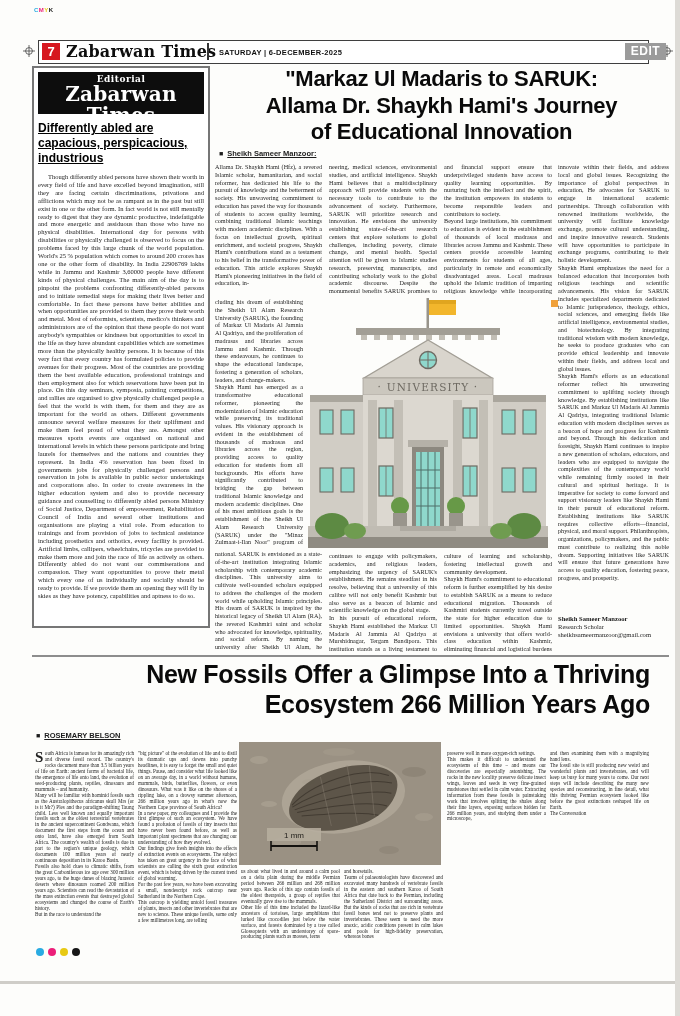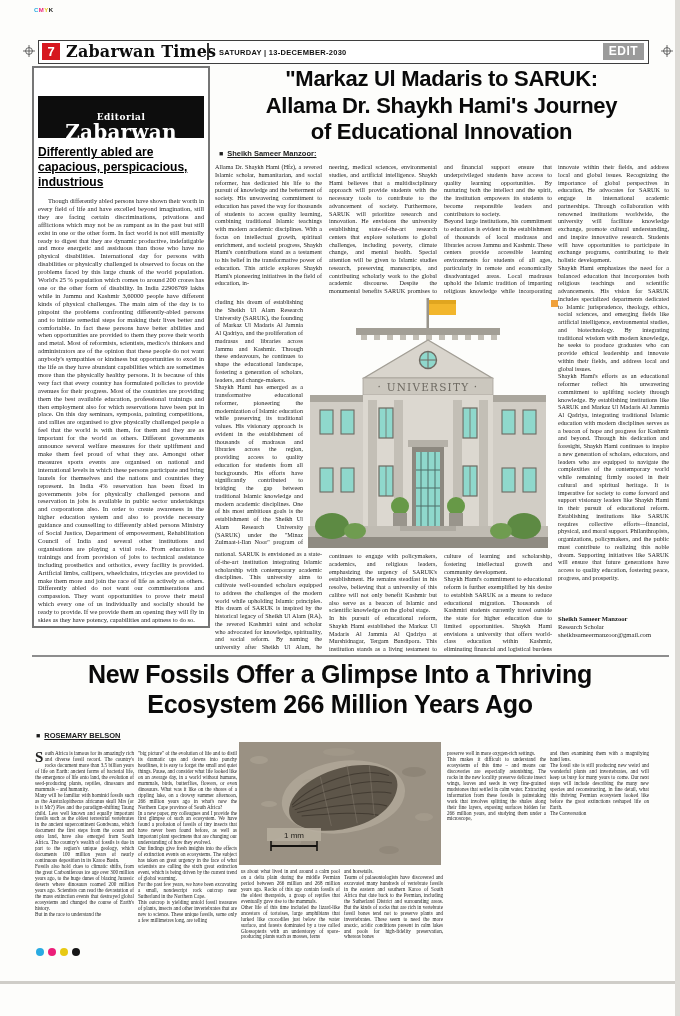--- a/index.html
+++ b/index.html
@@ -16,26 +16,26 @@
   .reg-dots .dot { width:8px; height:8px; border-radius:50%; }
   .page-edge-bottom { left:0; top:981px; width:680px; height:3px; background:#cfcdc8; }
   .page-edge-right { left:675px; top:0; width:5px; height:1016px; background:#dddbd6; }
 
   
   .masthead { left:38px; top:40px; width:611px; height:24px; border:1.5px solid #3f3f3f; background:#fff; }
   .mast-no { left:3px; top:2px; width:18px; height:17px; background:#d6171f; color:#fff; font:bold 13px "Liberation Sans",sans-serif; text-align:center; line-height:17px; }
   .mast-title { left:27px; top:1px; font:bold 16px "DejaVu Serif", serif; color:#0e0e0e; letter-spacing:.2px; }
   .mast-sep { left:168px; top:2px; width:1.5px; height:17px; background:#333; }
   .mast-date { left:180px; top:7px; font:bold 7.5px "Liberation Sans",sans-serif; letter-spacing:.3px; color:#111; }
-  .edit-badge { left:564px; top:2px; width:41px; height:17px; background:#9b9b9b; color:#fff; font:bold 12px "Liberation Sans",sans-serif; text-align:center; line-height:17px; letter-spacing:.5px; }
+  .edit-badge { left:586px; top:2px; width:41px; height:17px; background:#9b9b9b; color:#fff; font:bold 12px "Liberation Sans",sans-serif; text-align:center; line-height:17px; letter-spacing:.5px; }
 
   
   .ed-box { left:32px; top:66px; width:178px; height:562px; border:2px solid #767676; background:#fff; padding:4px; }
   .ed-band { width:166px; height:42px; background:#0d0d0d; color:#fff; text-align:center; }
-  .ed-tab { font:bold 9px "DejaVu Serif", serif; padding-top:16px; letter-spacing:.5px;margin-top:24px; }
+  .ed-tab { font:bold 9px "DejaVu Serif", serif; padding-top:2px; letter-spacing:.5px; }
   .ed-banner { font:bold 20px "DejaVu Serif", serif; line-height:21px; letter-spacing:.2px; }
   .ed-headline { margin-top:7px; text-align:left; font:bold 12px "Liberation Sans",sans-serif; line-height:15px; color:#000000;text-decoration:underline; }
   .ed-body { margin-top:7px; font-size:6.5px; line-height:7.9px; text-align:justify; text-indent:10px; height:460px; overflow:hidden; color:#222; }
 
   
   .main-headline { left:213px; top:66px; width:457px; text-align:center; font:bold 22px "Liberation Sans",sans-serif; line-height:26.5px; letter-spacing:-.3px; white-space:pre-line; color:#0a0a0a; }
   .byline { font:bold 7.5px "Liberation Sans",sans-serif; }
   .byline .bullet { font-size:7px; margin-right:4px; }
   .byline .name { text-decoration:underline; }
   .main-byline { left:219px; top:149px; }
@@ -48,21 +48,21 @@
   .c3a { left:444px; top:163px; width:108px; height:133px; }
   .c3b { left:444px; top:552px; width:108px; height:100px; }
   .c4  { left:558px; top:163px; width:111px; height:450px; }
   .marker-sq { left:551px; top:300px; width:7px; height:7px; background:#f0a13a; }
   .signature { left:558px; top:615px; width:111px; background:#fdfdfb; font-size:6.6px; line-height:8px; }
   .signature .sig-name { font-weight:bold; }
   .uni { left:308px; top:298px; width:240px; height:250px; }
   .divider { left:32px; top:655px; width:637px; height:1.5px; background:#8d8d8d; }
 
   
-  .f-headline { left:30px; top:659px; width:620px; text-align:center; font:bold 25px "Liberation Sans",sans-serif; line-height:30px; letter-spacing:-.3px; white-space:pre-line; color:#0a0a0a; }
+  .f-headline { left:30px; top:659px; width:620px; text-align:right; font:bold 25px "Liberation Sans",sans-serif; line-height:30px; letter-spacing:-.3px; white-space:pre-line; color:#0a0a0a; }
   .f-byline { left:36px; top:731px; }
   .fcol { font-size:5.1px; line-height:5.95px; text-align:justify; overflow:hidden; white-space:pre-line; color:#242424; }
   .f1 { left:35px;  top:751px; width:99px; height:189px; }
   .f2 { left:138px; top:751px; width:99px; height:189px; }
   .f3 { left:241px; top:869px; width:99px; height:71px; }
   .f4 { left:344px; top:869px; width:99px; height:71px; }
   .f5 { left:447px; top:751px; width:99px; height:189px; }
   .f6 { left:550px; top:751px; width:99px; height:189px; }
   .dropcap { float:left; font:bold 15px "Liberation Serif",serif; line-height:12px; padding-right:1.5px; }
   .fossil-img { left:239px; top:742px; width:172px; height:123px; }
@@ -95,21 +95,21 @@
     <span class="dot" style="background: rgb(232, 201, 19);"></span>
     <span class="dot" style="background: rgb(22, 22, 22);"></span>
   </div>
   <div class="abs page-edge-bottom"></div>
   <div class="abs page-edge-right"></div>
 
   <div class="abs masthead">
     <div class="abs mast-no">7</div>
     <div class="abs mast-title">Zabarwan Times</div>
     <div class="abs mast-sep"></div>
-    <div class="abs mast-date">SATURDAY | 13-DECEMBER-2030</div>
+    <div class="abs mast-date">SATURDAY | 6-DECEMBER-2025</div>
     <div class="abs edit-badge">EDIT</div>
   </div>
 
   <div class="abs ed-box">
     <div class="ed-band">
       <div class="ed-tab">Editorial</div>
       <div class="ed-banner">Zabarwan Times</div>
     </div>
     <div class="ed-headline">Differently abled are capacious, perspicacious, industrious</div>
     <div class="ed-body">Though differently abled persons have shown their worth in every field of life and have excelled beyond imagination, still they are facing certain discriminations, privations and afflictions which may not be as rampant as in the past but still exist in one or the other form. In fact world is not still mentally ready to digest that they are dynamic productive, indefatigable and more energetic and assiduous than those who have no physical disabilities. International day for persons with disabilities or physically challenged is observed to focus on the problems faced by this large chunk of the world population. World's 25 % population which comes to around 200 crores has one or the other form of disability. In India 22906769 lakhs while in Jammu and Kashmir 3,60000 people have different kinds of physical challenges. The main aim of the day is to pinpoint the problems confronting differently-abled persons and to initiate remedial steps for making their lives better and comfortable. In fact these persons have better abilities and when opportunities are provided to them they prove their worth and metal. Most of reformists, scientists, medico's thinkers and administrators are of the opinion that these people do not want anybody's sympathies or kindness but opportunities to excel in the life as they have abundant capabilities which are sometimes more than the physically healthy persons. It is because of this very fact that every country has formulated policies to provide avenues for their progress. Most of the countries are providing them the best available education, professional trainings and then employment also for which reservations have been put in place. On this day seminars, symposia, painting competitions, and rallies are organised to give physically challenged people a feel that the world is with them, for them and they are as important for the world as others. Different governments announce several welfare measures for their upliftment and make them feel proud of what they are. Amongst other measures sports events are organised on national and international levels in which these persons participate and bring laurels for themselves and the nations and countries they represent. In India 4% reservation has been fixed in governments jobs for physically challenged persons and reservation in jobs is available in public sector undertakings and corporations also. In order to create awareness in the higher education system and also to provide necessary guidance and counselling to differently abled persons Ministry of Social Justice, Department of empowerment, Rehabilitation Council of India and several other institutions and organisations are playing a vital role. From education to trainings and from provision of jobs to technical assistance including prosthetics and orthotics, every facility is provided. Artificial limbs, callipers, wheelchairs, tricycles are provided to make them more and join the race of life as actively as others. Differently abled do not want our commiserations and compassion. They want opportunities to prove their metal which every one of us individually and socially should be ready to provide. If we provide them an opening they will fly in skies as they have potency, capabilities and aptness to do so.</div>

